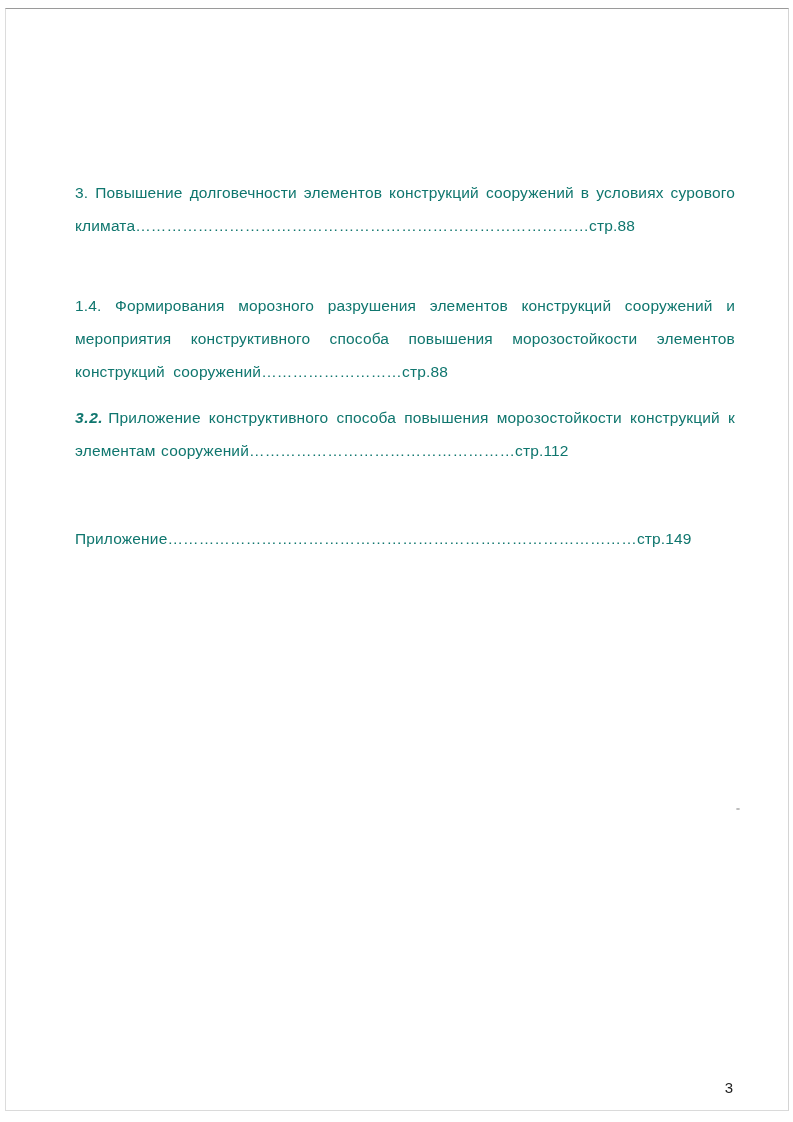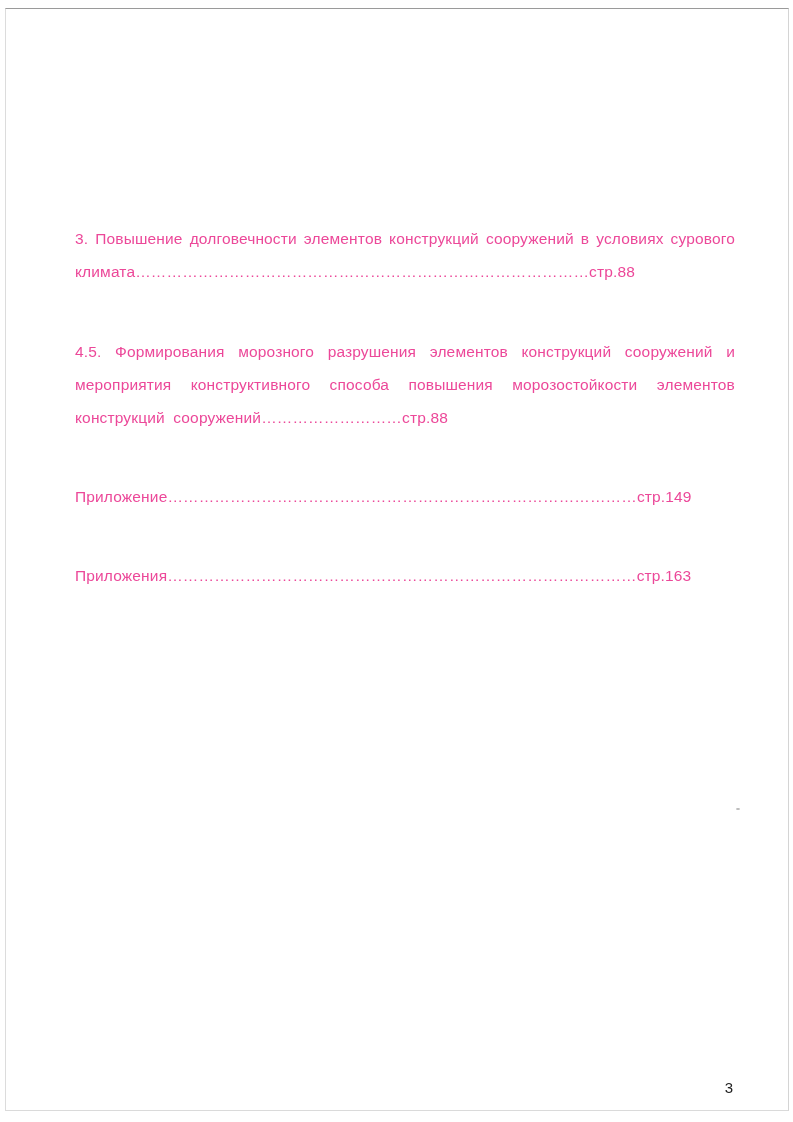--- a/index.html
+++ b/index.html
@@ -37,22 +37,21 @@
     right: 58px;
     top: 176px;
   }
 
   .entry {
     font-size: 15.5px;
     line-height: 33px;
     text-align: justify;
     letter-spacing: 0.15px;
     word-spacing: 1px;
-    color: #ec4899;
-    margin-top: 46px;
+    color: #0f766e;
   }
 
   .e1 { margin-bottom: 47px; }
   .e2 { margin-bottom: 13px; word-spacing: 4px; }
   .e3 { margin-bottom: 55px; }
   .e4 { margin-bottom: 20px; }
   .e5 { margin-bottom: 22px; }
   .e6 { margin-bottom: 0; }
 
   .num-bi {
@@ -82,25 +81,25 @@
 </style>
 </head>
 <body>
 
 <div class="scan-frame"></div>
 
 <div class="content">
 
   <p class="entry e1">3. Повышение долговечности элементов конструкций сооружений в условиях сурового климата……………………………………………………………………………стр.88</p>
 
-  <p class="entry e2">4.5. Формирования морозного разрушения элементов конструкций сооружений и мероприятия конструктивного способа повышения морозостойкости элементов конструкций сооружений………………………стр.88</p>
+  <p class="entry e2">1.4. Формирования морозного разрушения элементов конструкций сооружений и мероприятия конструктивного способа повышения морозостойкости элементов конструкций сооружений………………………стр.88</p>
 
+  <p class="entry e3"><span class="num-bi">3.2.</span><span>Приложение конструктивного способа повышения морозостойкости конструкций к элементам сооружений……………………………………………стр.112</span></p>
 
   <p class="entry e4">Приложение………………………………………………………………………………стр.149</p>
 
 
-  <p class="entry e6">Приложения………………………………………………………………………………стр.163</p>
 
 </div>
 
 <div class="scan-artifact"></div>
 
 <div class="page-number">3</div>
 
 </body></html>

